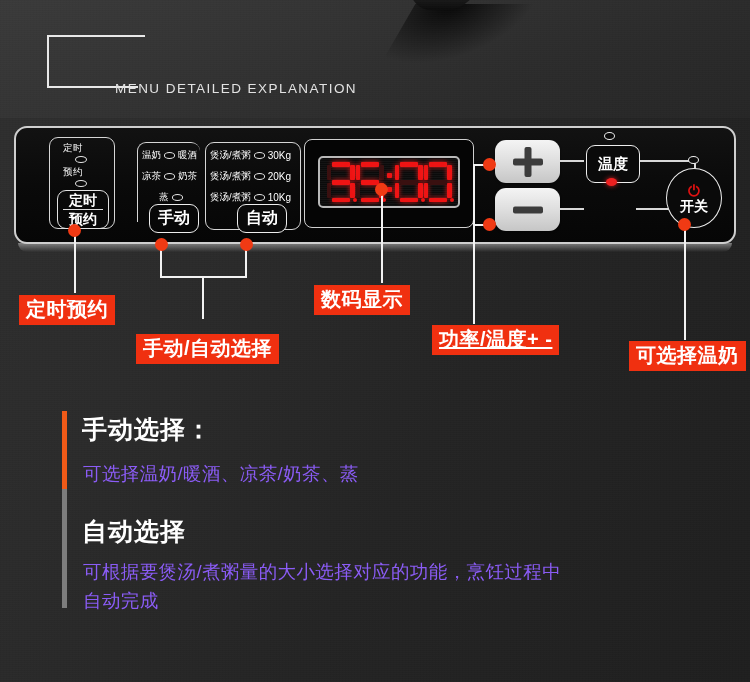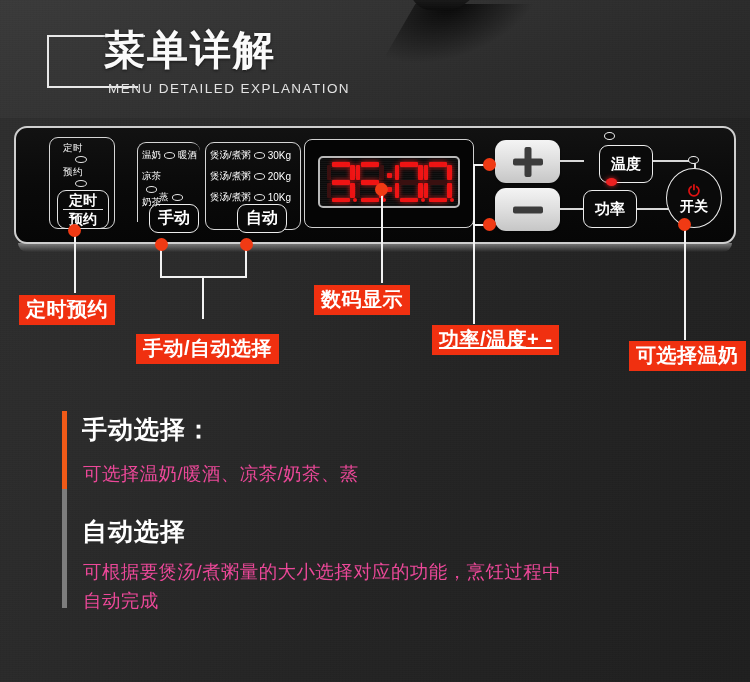--- a/index.html
+++ b/index.html
@@ -57,21 +57,21 @@
   #header-bracket-bot-ext{
     position:absolute; left:105px; top:86px; width:33px; height:2px; background:#e8e8e8;
   }
   #header-title{
     position:absolute; left:104px; top:25px;
     font-size:41px; font-weight:bold; color:#fafafa;
     letter-spacing:2px; line-height:1.25;
     text-shadow:0 1px 3px rgba(0,0,0,.6);
   }
   #header-sub{
-    position:absolute; left:108px; top:81px;
+    position:absolute; left:115px; top:81px;
     font-size:13.5px; color:#e2e2e2;
     letter-spacing:1.45px; font-weight:normal;
   }
 
   
   #panel{
     position:absolute; left:14px; top:126px;
     width:722px; height:118px;
     background:linear-gradient(180deg,#121212 0%,#0a0a0a 50%,#060606 100%);
     border:2px solid #cfcfcf;
@@ -109,21 +109,21 @@
   #grp-manual{
     left:121px; top:14px; width:63px; height:80px;
     border:none;
     border-left:1.6px solid #d6d6d6;
     border-top:1.6px solid #d6d6d6;
     border-radius:9px 9px 0 0;
   }
   .mrow{ position:absolute; display:flex; align-items:center; gap:3px; color:#fff; font-size:9.5px; white-space:nowrap;}
   .oval{ width:11px; height:6.5px; border:1.4px solid #e6e6e6; border-radius:50%; background:#0a0a0a; flex:none;}
   #mrow1{ left:126px; top:21px; }
-  #mrow2{ left:126px; top:42px;flex-direction:column; }
+  #mrow2{ left:126px; top:42px; }
   #mrow3{ left:143px; top:63px; }
   #btn-manual{
     position:absolute; left:133px; top:76px; width:50px; height:29px;
     border:1.8px solid #ededed; border-radius:9px;
     display:flex; align-items:center; justify-content:center;
     font-size:16px; font-weight:bold; color:#fff;
   }
 
   
   #grp-auto{
@@ -190,21 +190,21 @@
   .pm-v{ position:absolute; left:50%; top:50%; transform:translate(-50%,-50%);
     width:7px; height:30px; background:#3c3c3c; border-radius:2px; }
 
   
   .fnbtn{
     position:absolute; width:54px; height:38px;
     border:1.8px solid #ededed; border-radius:9px;
     display:flex; align-items:center; justify-content:center;
     font-size:15px; font-weight:bold; color:#fff; background:#0a0a0a;
   }
-  #btn-temp{ left:583px; top:17px; }
+  #btn-temp{ left:570px; top:17px; }
   #btn-power{ left:567px; top:62px; }
   #led-temp{ position:absolute; left:588px; top:4px; width:11px; height:8px;
     border:1.6px solid #f0f0f0; border-radius:50%; background:#0a0a0a; }
   #led-power{ position:absolute; left:590px; top:50px; width:11px; height:8px;
     border-radius:50%; background:#ee2020; box-shadow:0 0 5px rgba(255,40,40,.8); }
 
   
   .trace{ position:absolute; background:#d8d8d8; }
 
   
@@ -235,38 +235,37 @@
   }
 
   
   .sec-bar{ position:absolute; width:5px; background:#f05a18; }
   .sec-bar.gray{ background:#7d7d7d; }
   .sec-title{
     position:absolute; font-size:25px; font-weight:bold; color:#fff;
     letter-spacing:1px; line-height:1;
   }
   .sec-body{
-    position:absolute; font-size:18.5px; color:#ec4899; line-height:1.55;
+    position:absolute; font-size:18.5px; color:#8b5cf6; line-height:1.55;
     letter-spacing:.4px;
   }
 </style>
 </head>
 <body>
 
 <div id="bg-layer"></div>
 <div id="top-sheen"></div>
 <div id="product-shadow"></div>
 <div id="product-fragment"></div>
 <div id="bg-noise"></div>
 
 <div id="header">
   <div id="header-bracket"></div>
   <div id="header-bracket-top-ext"></div>
   <div id="header-bracket-bot-ext"></div>
-  <div id="header-title" class="ctext">菜单详解</div>
   <div id="header-sub">MENU DETAILED EXPLANATION</div>
 </div>
 
 <div id="panel-shadow"></div>
 <div id="panel">
 
   <div class="grp" id="grp-timer"></div>
   <div id="lbl-dingshi">定时</div>
   <div id="led-dingshi"></div>
   <div id="lbl-yuyue">预约</div>
@@ -371,21 +370,20 @@
   <div class="trace" style="left:544px;top:32px;width:24px;height:1.6px;"></div>
   <div class="trace" style="left:544px;top:80px;width:24px;height:1.6px;"></div>
   <div class="trace" style="left:620px;top:32px;width:60px;height:1.6px;"></div>
   <div class="trace" style="left:620px;top:80px;width:60px;height:1.6px;"></div>
   <div class="trace" style="left:678px;top:32px;width:1.6px;height:10px;"></div>
   <div class="trace" style="left:678px;top:72px;width:1.6px;height:9px;"></div>
 
   <div id="led-temp"></div>
   <div class="fnbtn" id="btn-temp">温度</div>
   <div id="led-power"></div>
-  <div class="fnbtn" id="btn-power">功率</div>
 
   <div id="led-switch"></div>
   <div id="btn-switch">
     <span id="switch-icon">⏻</span>
     <span id="switch-label">开关</span>
   </div>
 </div>
 
 <div class="dot" style="left:68px;top:224px;"></div>
 <div class="dot" style="left:155px;top:238px;"></div>

